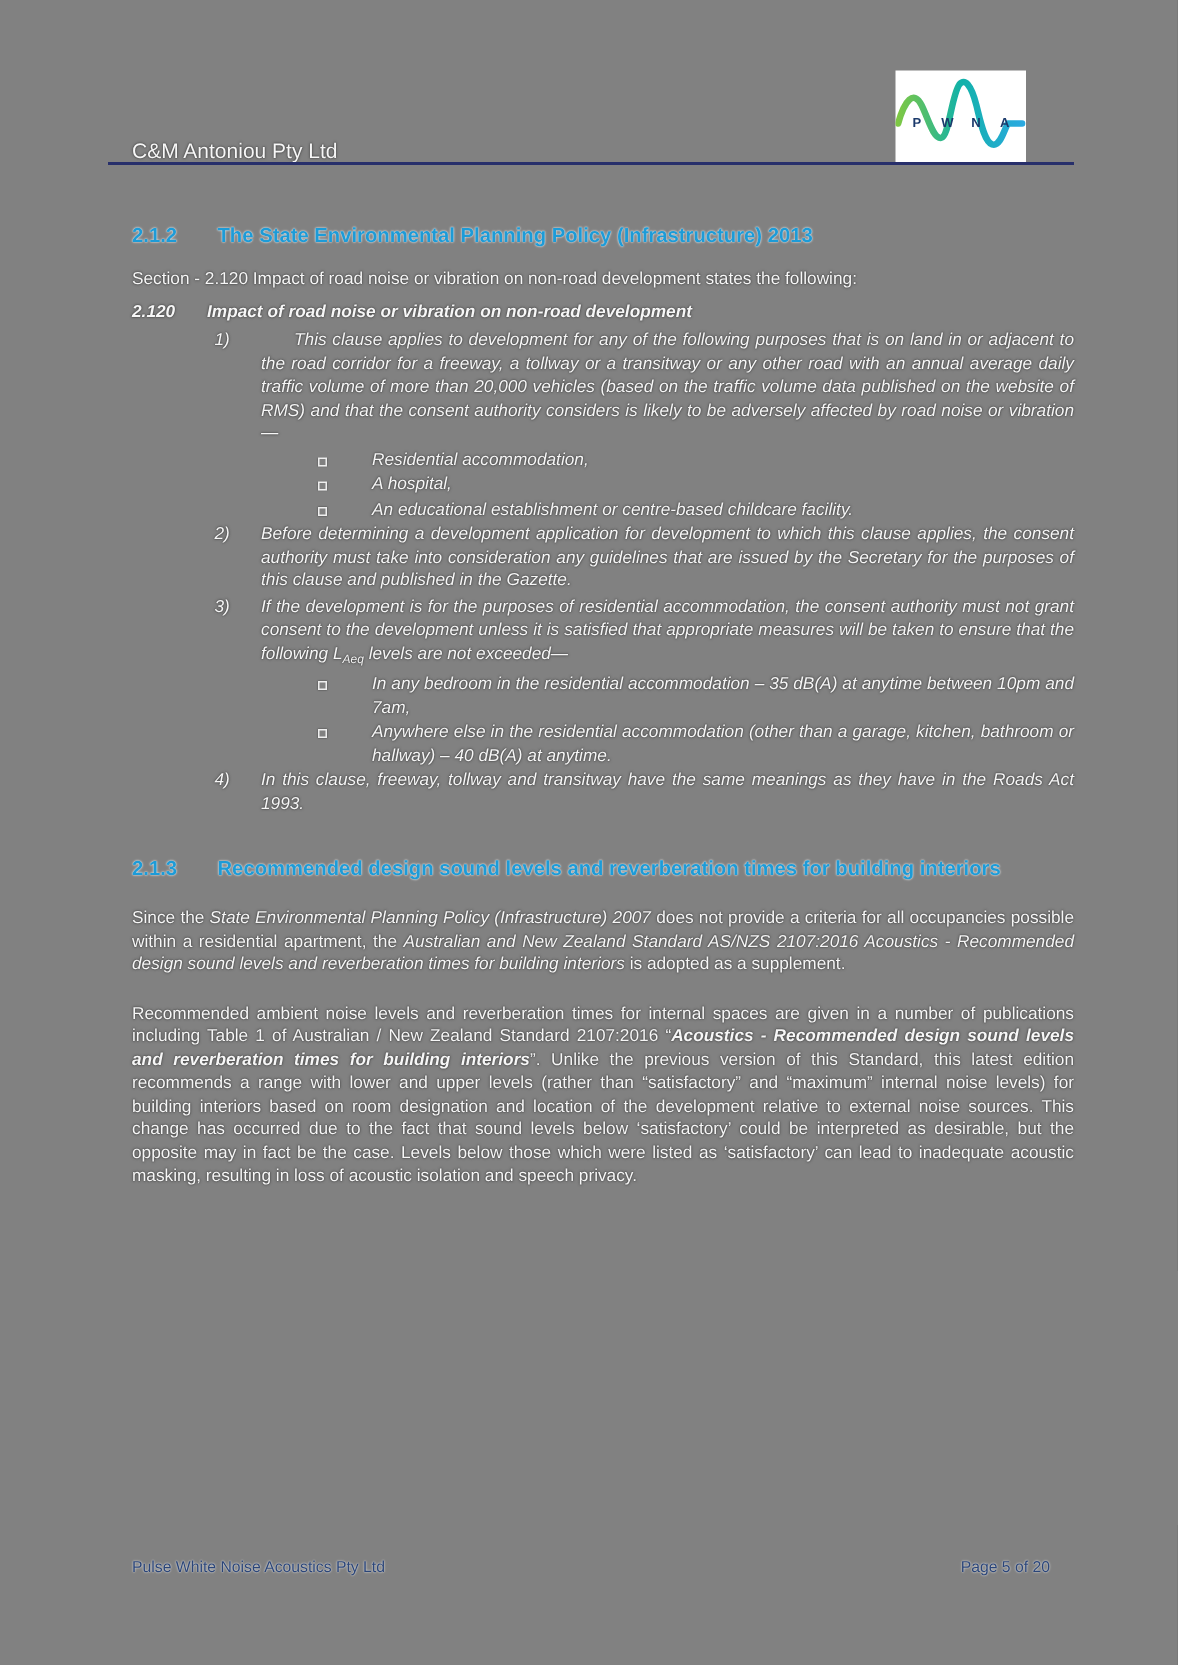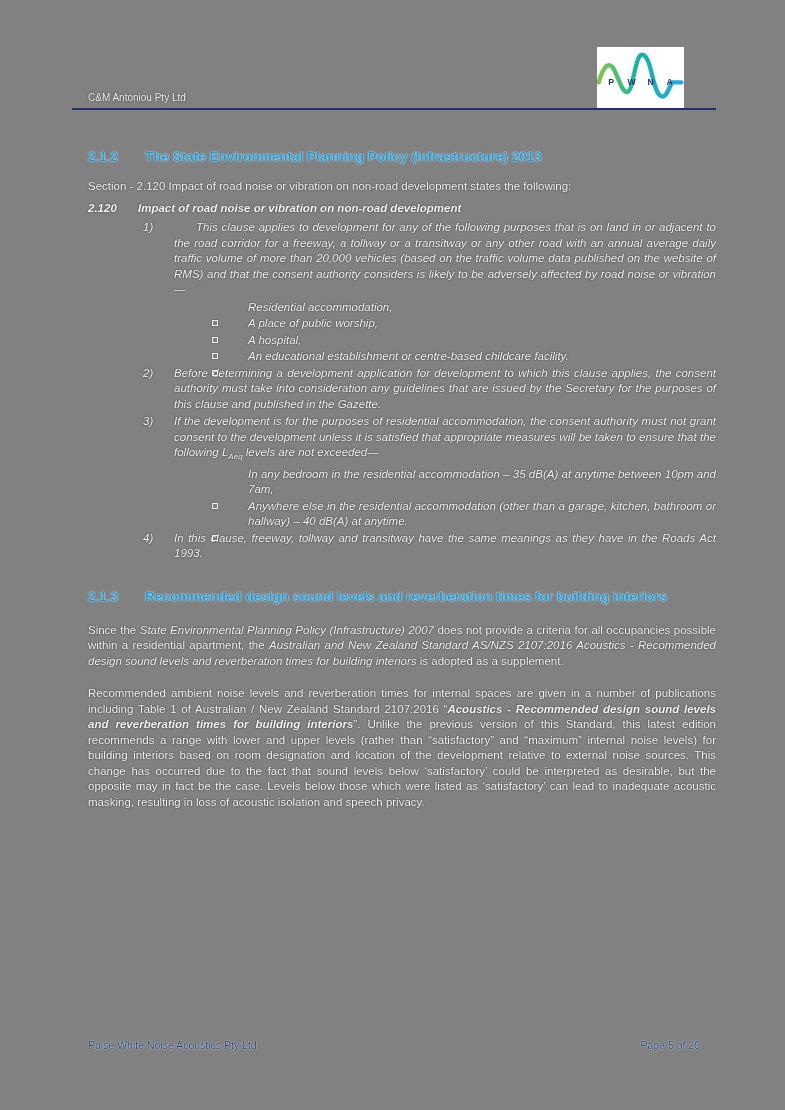--- a/index.html
+++ b/index.html
@@ -8,21 +8,21 @@
     position:relative; width:785px; height:1110px; margin:0 auto;
     background:#818181; overflow:hidden;
   }
   
   .tx  { color:#f7f7f7; text-shadow:0 0 1px rgba(35,35,35,.95), 0 0 2px rgba(55,55,55,.55); }
   .hd  { color:#1d9bd7; font-weight:bold; text-shadow:0 0 1px rgba(255,255,255,.95), 0 0 2px rgba(255,255,255,.55); }
   .navy{ color:#2b4578; text-shadow:0 0 1px rgba(255,255,255,.85), 0 0 2px rgba(255,255,255,.45); }
   .it  { font-style:italic; }
   .bd  { font-weight:bold; }
 
-  .header-company { position:absolute; left:88px; top:92px; font-size:10px; }
+  .header-company { position:absolute; left:88px; top:92px; font-size:14px; }
   .logo-box { position:absolute; left:597px; top:47px; width:87px; height:62px; background:#ffffff; }
   .logo-box svg { display:block; width:100%; height:100%; }
   .header-rule { position:absolute; left:72px; top:108px; width:644px; height:2px; background:#272f6b; }
 
   .content { position:absolute; left:88px; top:132px; width:628px; font-size:11.5px; line-height:15.5px; }
 
   .subitem { display:flex; padding-left:88px; margin-bottom:14px; }
   .subitem .mk { width:44px; flex:0 0 44px; }
   .subitem .bx { flex:1; text-align:justify; }
 
@@ -32,21 +32,21 @@
 
   .lead { margin-bottom:6px; }
   .clause-head { display:flex; margin-bottom:4px; }
   .clause-head .num { width:50px; flex:0 0 50px; }
 
   .clause-item { display:flex; padding-left:55px; margin-bottom:2px; }
   .clause-item .mk { width:31px; flex:0 0 31px; }
   .clause-item .bx { flex:1; text-align:justify; }
   .tab-first { text-indent:22px; }
 
-  .bullet { display:flex; padding-left:122px; margin:1px 0;align-items:flex-end; }
+  .bullet { display:flex; padding-left:122px; margin:1px 0; }
   .bullet .sq { flex:0 0 38px; position:relative; }
   .bullet .sq::before {
     content:""; position:absolute; left:2px; top:5px; width:4px; height:4px;
     border:1px solid #efefef; box-shadow:0 0 1px rgba(40,40,40,.9);
   }
   .bullet .bx { flex:1; text-align:justify; }
 
   .para { margin-top:17px; text-align:justify; }
 
   .footer-left  { position:absolute; left:88px;  top:1039px; font-size:10.5px; }
@@ -98,24 +98,20 @@
     <div class="clause-item tx it">
       <span class="mk">1)</span>
       <span class="bx tab-first">This clause applies to development for any of the following purposes that is on land in or adjacent to the road corridor for a freeway, a tollway or a transitway or any other road with an annual average daily traffic volume of more than 20,000 vehicles (based on the traffic volume data published on the website of RMS) and that the consent authority considers is likely to be adversely affected by road noise or vibration—</span>
     </div>
     <div class="bullet tx it">
       <span class="sq"></span>
       <span class="bx">Residential accommodation,</span>
     </div>
     <div class="bullet tx it">
       <span class="sq"></span>
-      <span class="bx">A place of public worship,</span>
-    </div>
-    <div class="bullet tx it">
-      <span class="sq"></span>
       <span class="bx">A hospital,</span>
     </div>
     <div class="bullet tx it">
       <span class="sq"></span>
       <span class="bx">An educational establishment or centre-based childcare facility.</span>
     </div>
 
     <div class="clause-item tx it">
       <span class="mk">2)</span>
       <span class="bx">Before determining a development application for development to which this clause applies, the consent authority must take into consideration any guidelines that are issued by the Secretary for the purposes of this clause and published in the Gazette.</span>

